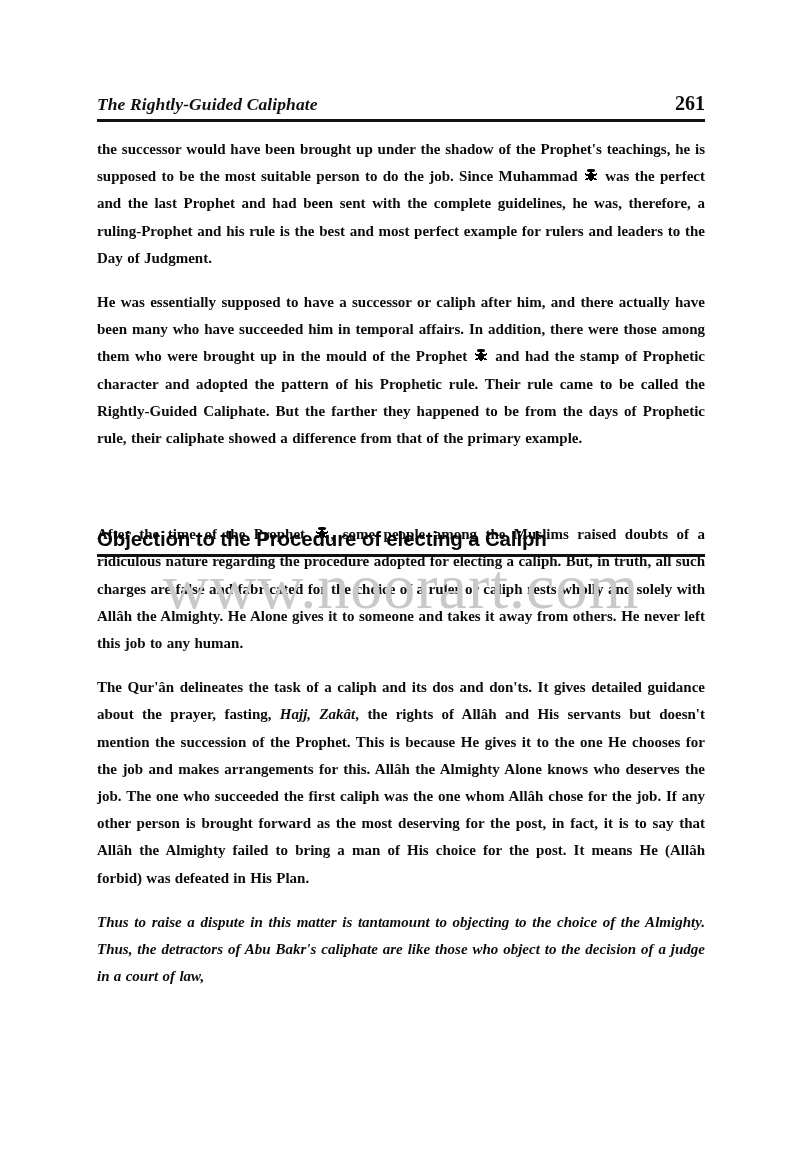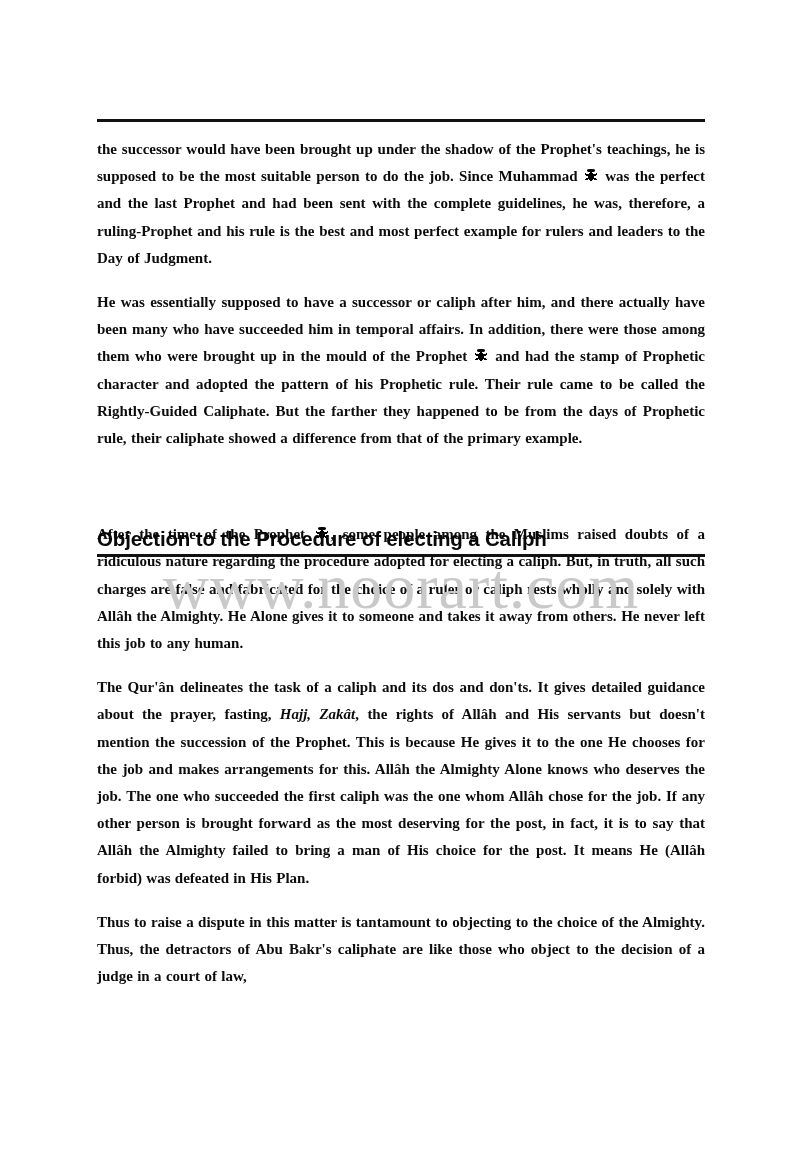--- a/index.html
+++ b/index.html
@@ -69,21 +69,21 @@
     margin: 0 0 17px 0;
     font-family: "Liberation Serif", serif;
     font-weight: 700;
     font-size: 15px;
     line-height: 27.2px;
     text-align: justify;
     text-justify: inter-word;
     color: #0c0c0c;
     word-spacing: 0.6px;
   }
-  p.para:last-child { margin-bottom: 16px; }
+  p.para:last-child { margin-bottom: 16px; font-style: italic; }
 
   .para i { }
 
   
   .sallallahu {
     display: inline-block;
     width: 15px;
     height: 14px;
     position: relative;
     vertical-align: -2px;
@@ -147,20 +147,24 @@
     pointer-events: none;
     user-select: none;
     white-space: nowrap;
   }
 </style>
 </head>
 <body>
 
 <div class="page">
 
+  <div class="header-row">
+    <span class="header-title">The Rightly-Guided Caliphate</span>
+    <span class="header-page-number">261</span>
+  </div>
   <div class="header-rule"></div>
 
   <div class="textcol">
     <p class="para">the  successor  would  have   been brought up under the shadow of the Prophet's  teachings,  he  is supposed to be the most suitable person to do the  job.  Since Muhammad <span class="sallallahu"></span> was the perfect and the last Prophet and  had  been   sent with the complete guidelines, he was, therefore, a ruling-Prophet  and  his  rule   is the best and most perfect example for rulers and leaders to the Day of Judgment.</p>
     <p class="para">He  was  essentially  supposed  to have a successor or caliph after him, and  there   actually have been many who have succeeded him in temporal  affairs. In addition, there were those among them who were brought  up  in  the  mould  of  the  Prophet <span class="sallallahu"></span> and  had  the stamp of Prophetic  character  and  adopted  the  pattern  of  his  Prophetic rule. Their  rule  came  to  be  called  the  Rightly-Guided Caliphate. But the farther  they  happened  to  be  from  the  days  of Prophetic rule, their caliphate showed a difference from that of the primary example.</p>
     <div style="height:52px"></div>
     <p class="para">After  the  time  of  the  Prophet <span class="sallallahu"></span>,  some  people among the Muslims raised   doubts of a ridiculous nature regarding the procedure adopted for  electing  a  caliph.  But,  in  truth,  all  such  charges  are  false  and fabricated  for  the  choice  of  a  ruler or caliph rests wholly and solely with  Allâh  the  Almighty.  He   Alone gives it to someone and takes it away from others. He never left this job to any human.</p>
     <p class="para">The  Qur'ân  delineates  the  task  of   a caliph and its dos and don'ts. It gives   detailed  guidance  about  the  prayer,  fasting,  <i>Hajj, Zakât</i>,  the rights  of Allâh and His servants but doesn't mention the succession of the  Prophet.  This  is because He gives it to the one He chooses for the job  and   makes  arrangements  for  this.  Allâh  the  Almighty  Alone knows  who  deserves   the job. The one who succeeded the first caliph was  the  one  whom  Allâh  chose  for  the  job.  If  any other person is brought  forward as the most deserving for the post, in fact, it is to say that  Allâh  the  Almighty  failed  to  bring   a man of His choice for the post. It means He (Allâh forbid) was defeated in His Plan.</p>
     <p class="para">Thus   to raise a dispute in this matter is tantamount to objecting to the choice  of  the  Almighty.  Thus, the detractors of Abu Bakr's caliphate are  like  those  who  object  to the decision of a judge in a court of law,</p>
   </div>

